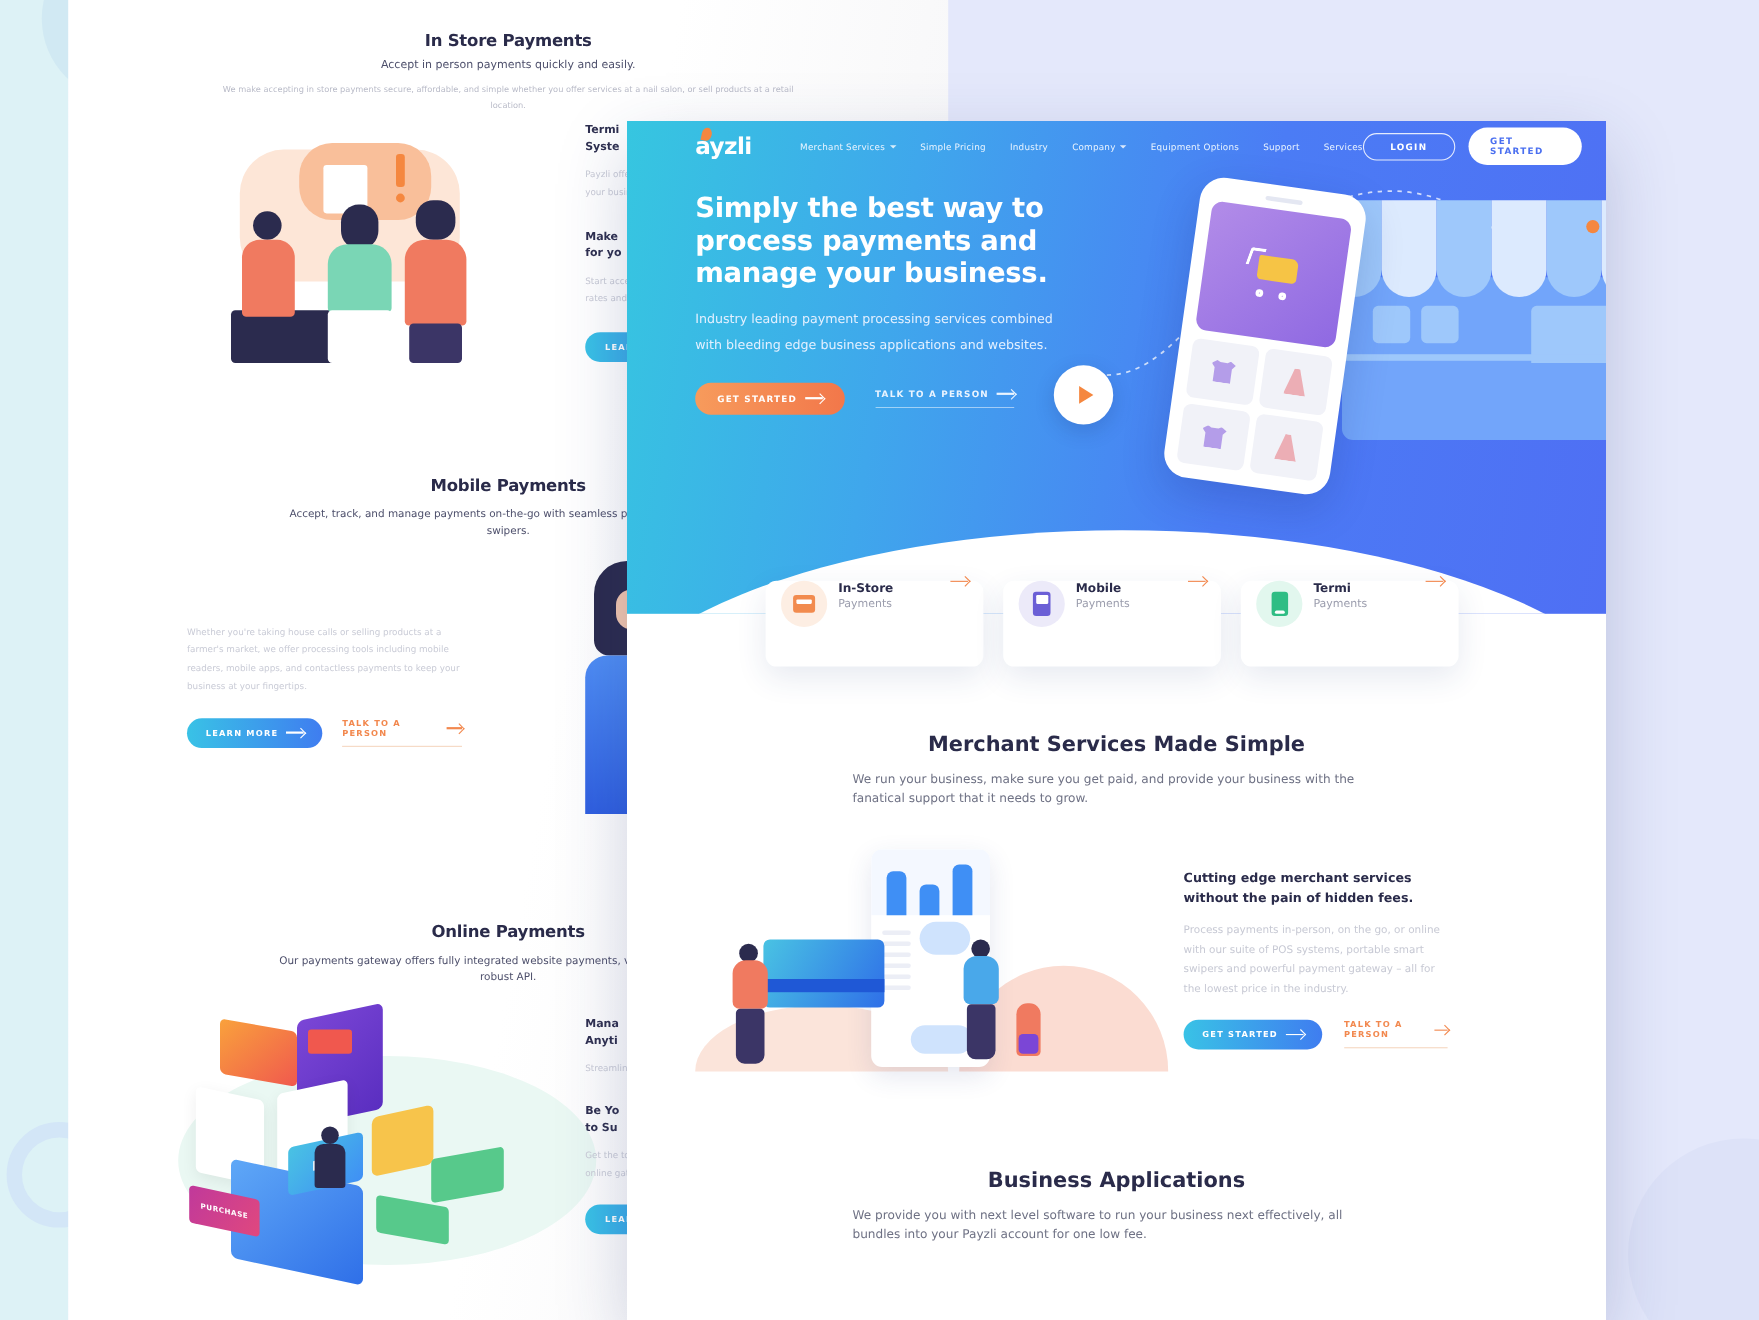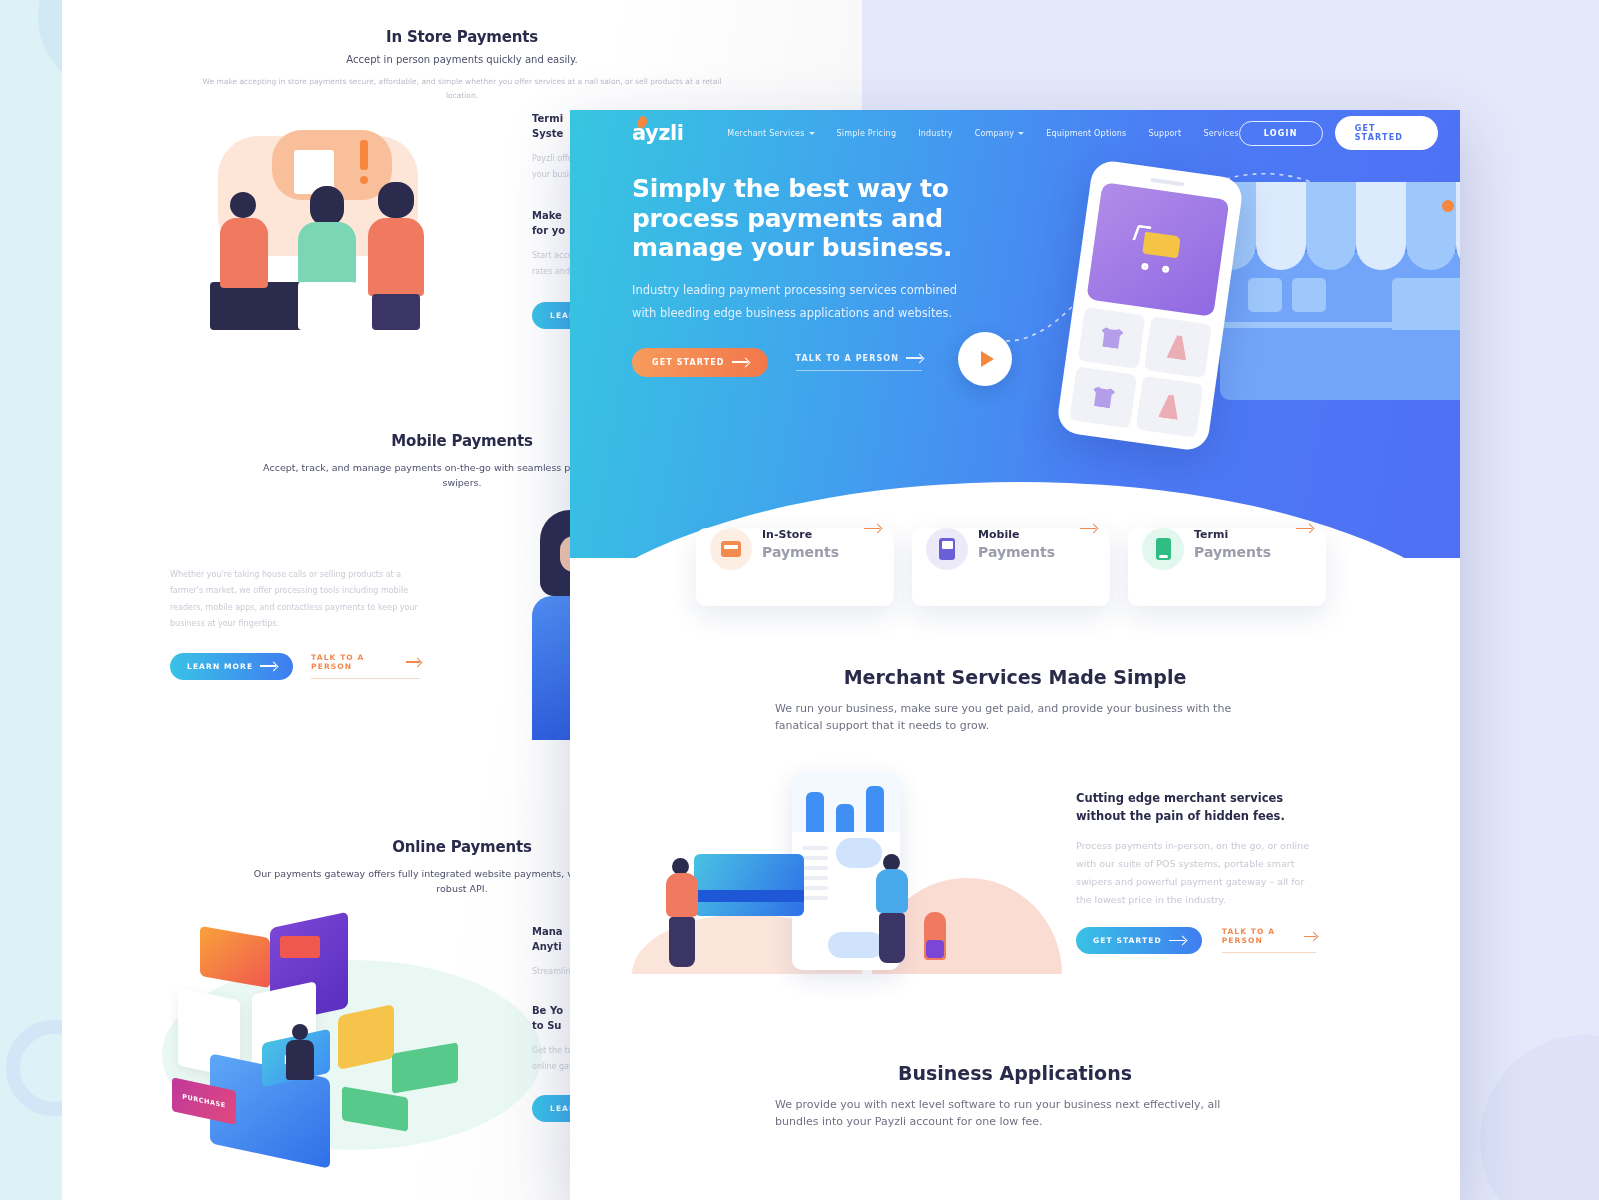--- a/index.html
+++ b/index.html
@@ -140,21 +140,21 @@
   .ci-purple { background: #eceaf9; }
   .ci-green  { background: #e2f7ee; }
   .glyph-pos { width: 20px; height: 16px; border-radius: 3px; background: #f28b4e; position: relative; }
   .glyph-pos::after { content:""; position:absolute; left:3px; top:4px; width:14px; height:4px; background:#fff; border-radius:1px; }
   .glyph-mob { width: 16px; height: 22px; border-radius: 3px; background: #6b5fd6; position: relative; }
   .glyph-mob::after { content:""; position:absolute; left:2.5px; top:3px; width:11px; height:8px; background:#fff; border-radius:1px; }
   .glyph-onl { width: 15px; height: 22px; border-radius: 3px; background: #2fbd84; position: relative; }
   .glyph-onl::after { content:""; position:absolute; left:3px; bottom:2.5px; width:9px; height:2.5px; background:#fff; border-radius:2px; }
   .card-txt { flex: 1; }
   .card-t { font-size: 11px; font-weight: bold; color: #2a2b4a; }
-  .card-s { font-size: 14px; color: #9b9dad; margin-top: 3px; font-weight: bold; }
+  .card-s { font-size: 10px; color: #9b9dad; margin-top: 3px; }
   .card-arrow { color: #f2884e; }
 
   
   .sec { padding: 0 62px; }
   .sec-h { text-align: center; font-size: 19px; font-weight: bold; color: #2a2b4a; }
   .sec-p { text-align: left; font-size: 11px; color: #6e7184; line-height: 1.55; margin: 12px auto 0; max-width: 480px; }
 
   .ms-row { display: flex; align-items: center; margin-top: 28px; }
   .ms-art { width: 430px; height: 220px; position: relative; }
   .ms-copy { width: 240px; margin-left: 14px; }

